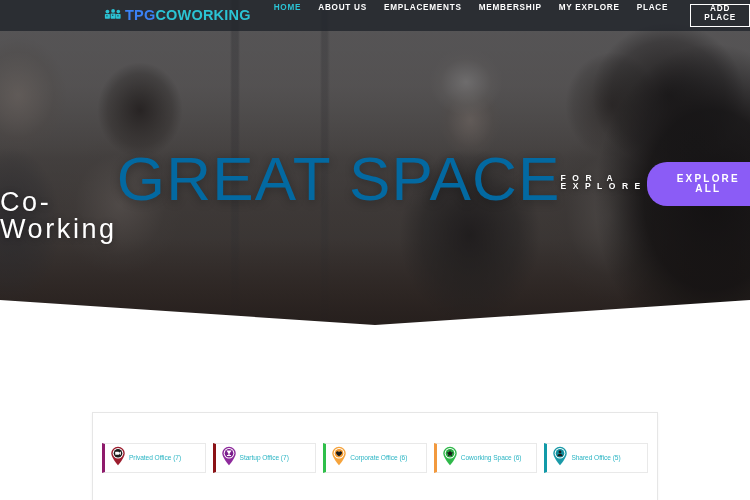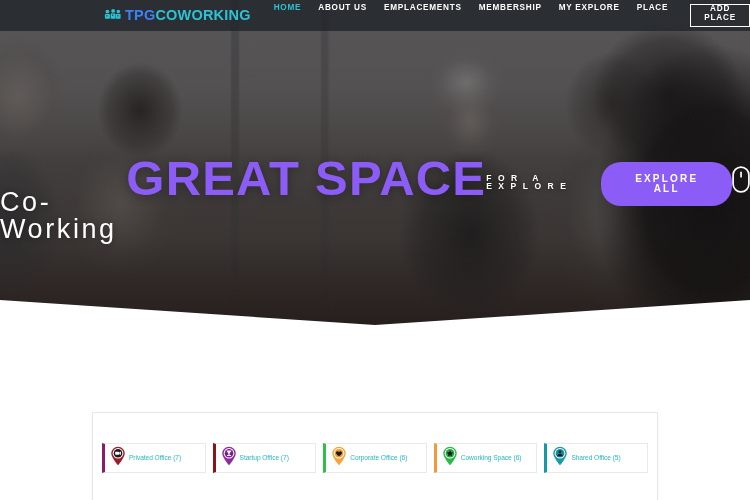--- a/index.html
+++ b/index.html
@@ -155,24 +155,24 @@
     margin-top: 86px;
     font-size: 27px;
     color: #ffffff;
     letter-spacing: 2.6px;
     font-weight: 400;
     text-shadow: 0 1px 6px rgba(0,0,0,0.35);
     line-height: 1;
   }
   .hero-title {
     margin-top: 11px;
-    font-size: 49px;
-    color: #8b5cf6;
+    font-size: 62px;
+    color: #0369a1;
     letter-spacing: 1.2px;
-    font-weight: 700;
+    font-weight: 400;
     line-height: 1;
     text-shadow: 0 2px 10px rgba(0,0,0,0.3);
     white-space: nowrap;
   }
   .hero-tag {
     margin-top: 18px;
     font-size: 8.5px;
     color: #ffffff;
     letter-spacing: 6.5px;
     font-weight: bold;

